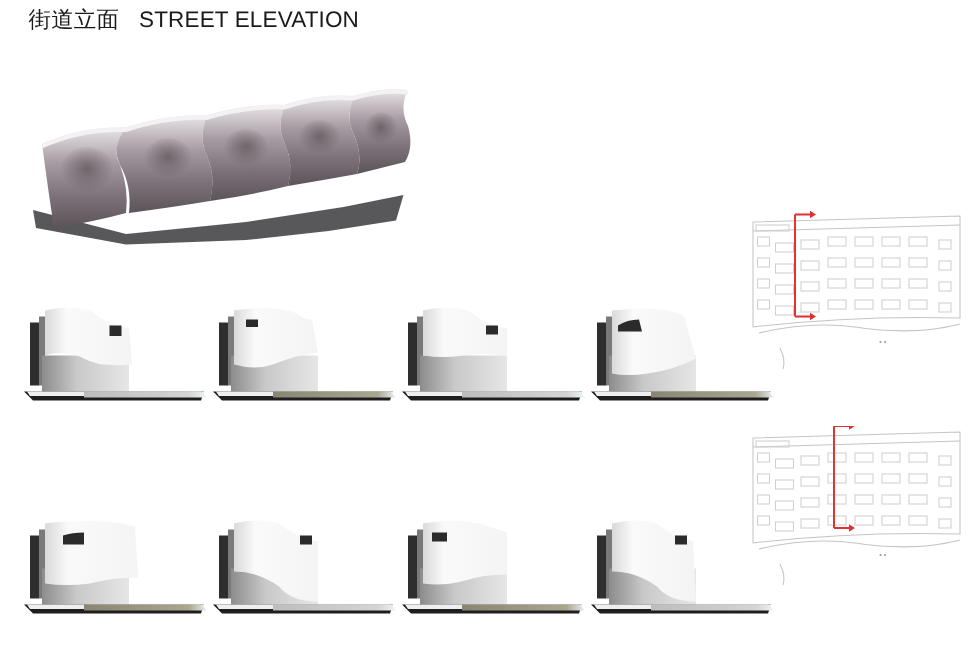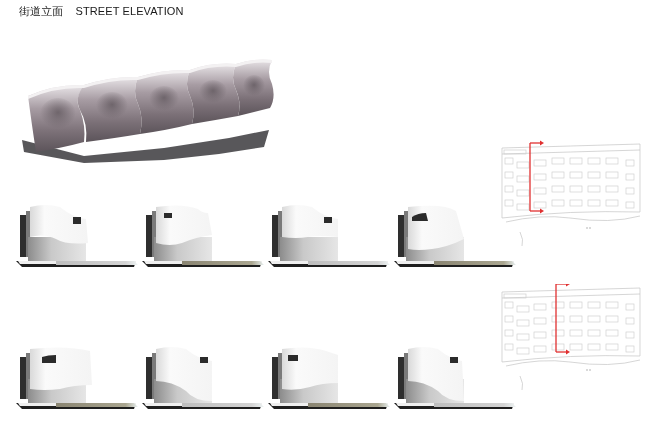--- a/index.html
+++ b/index.html
@@ -1,18 +1,18 @@
 <!DOCTYPE html>
 <html><head>
 <meta charset="utf-8">
 <style>
   html, body { margin: 0; padding: 0; background: #ffffff; }
   body { width: 650px; height: 444px; position: relative; overflow: hidden;
          font-family: "Liberation Sans", sans-serif; }
-  .title { position: absolute; left: 19px; top: 4px; font-size: 11px; color: #1a1a1a;
+  .title { position: absolute; left: 19px; top: 4px; font-size: 15px; color: #1a1a1a;
            letter-spacing: 0.1px; white-space: nowrap; }
   .title .zh { margin-right: 9px; font-family: "DejaVu Sans", sans-serif; }
   .abs { position: absolute; }
   svg { display: block; }
 </style>
 </head>
 <body>
 
 <div class="title">
   <span class="zh">街道立面</span>

